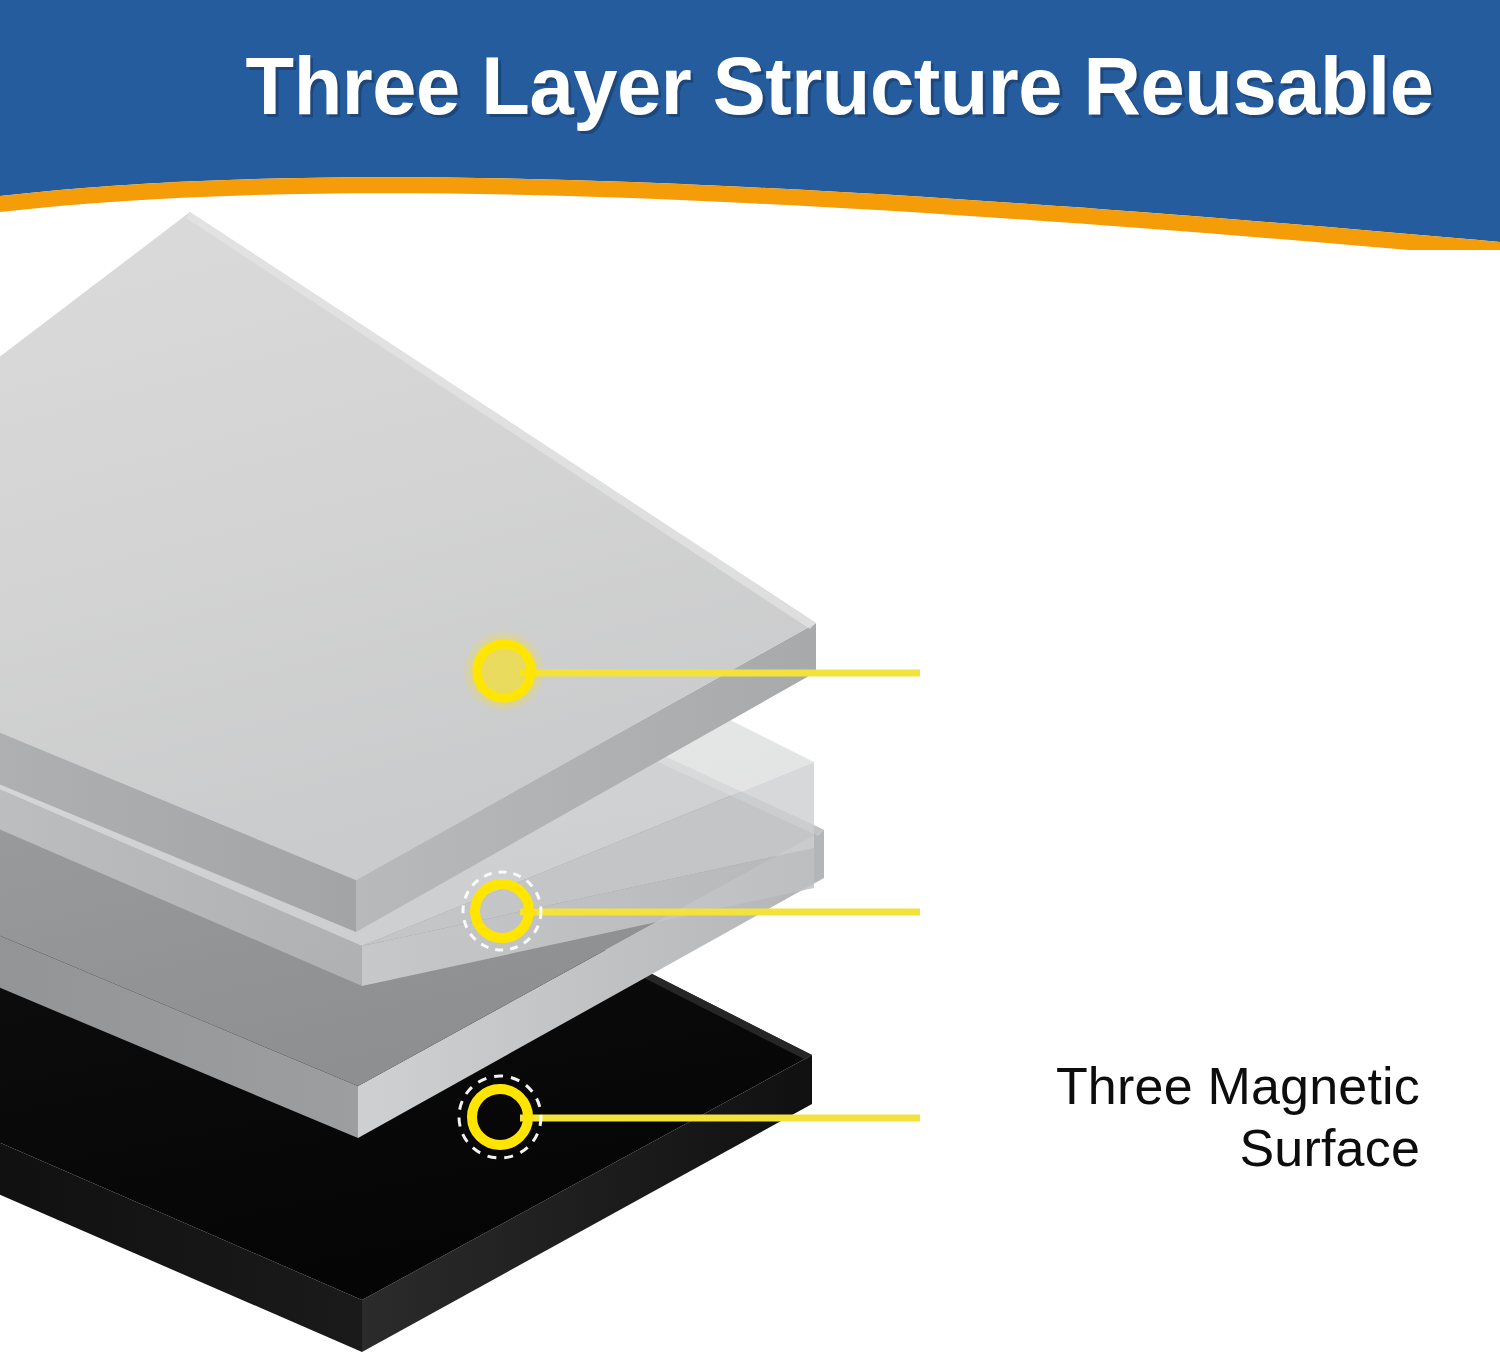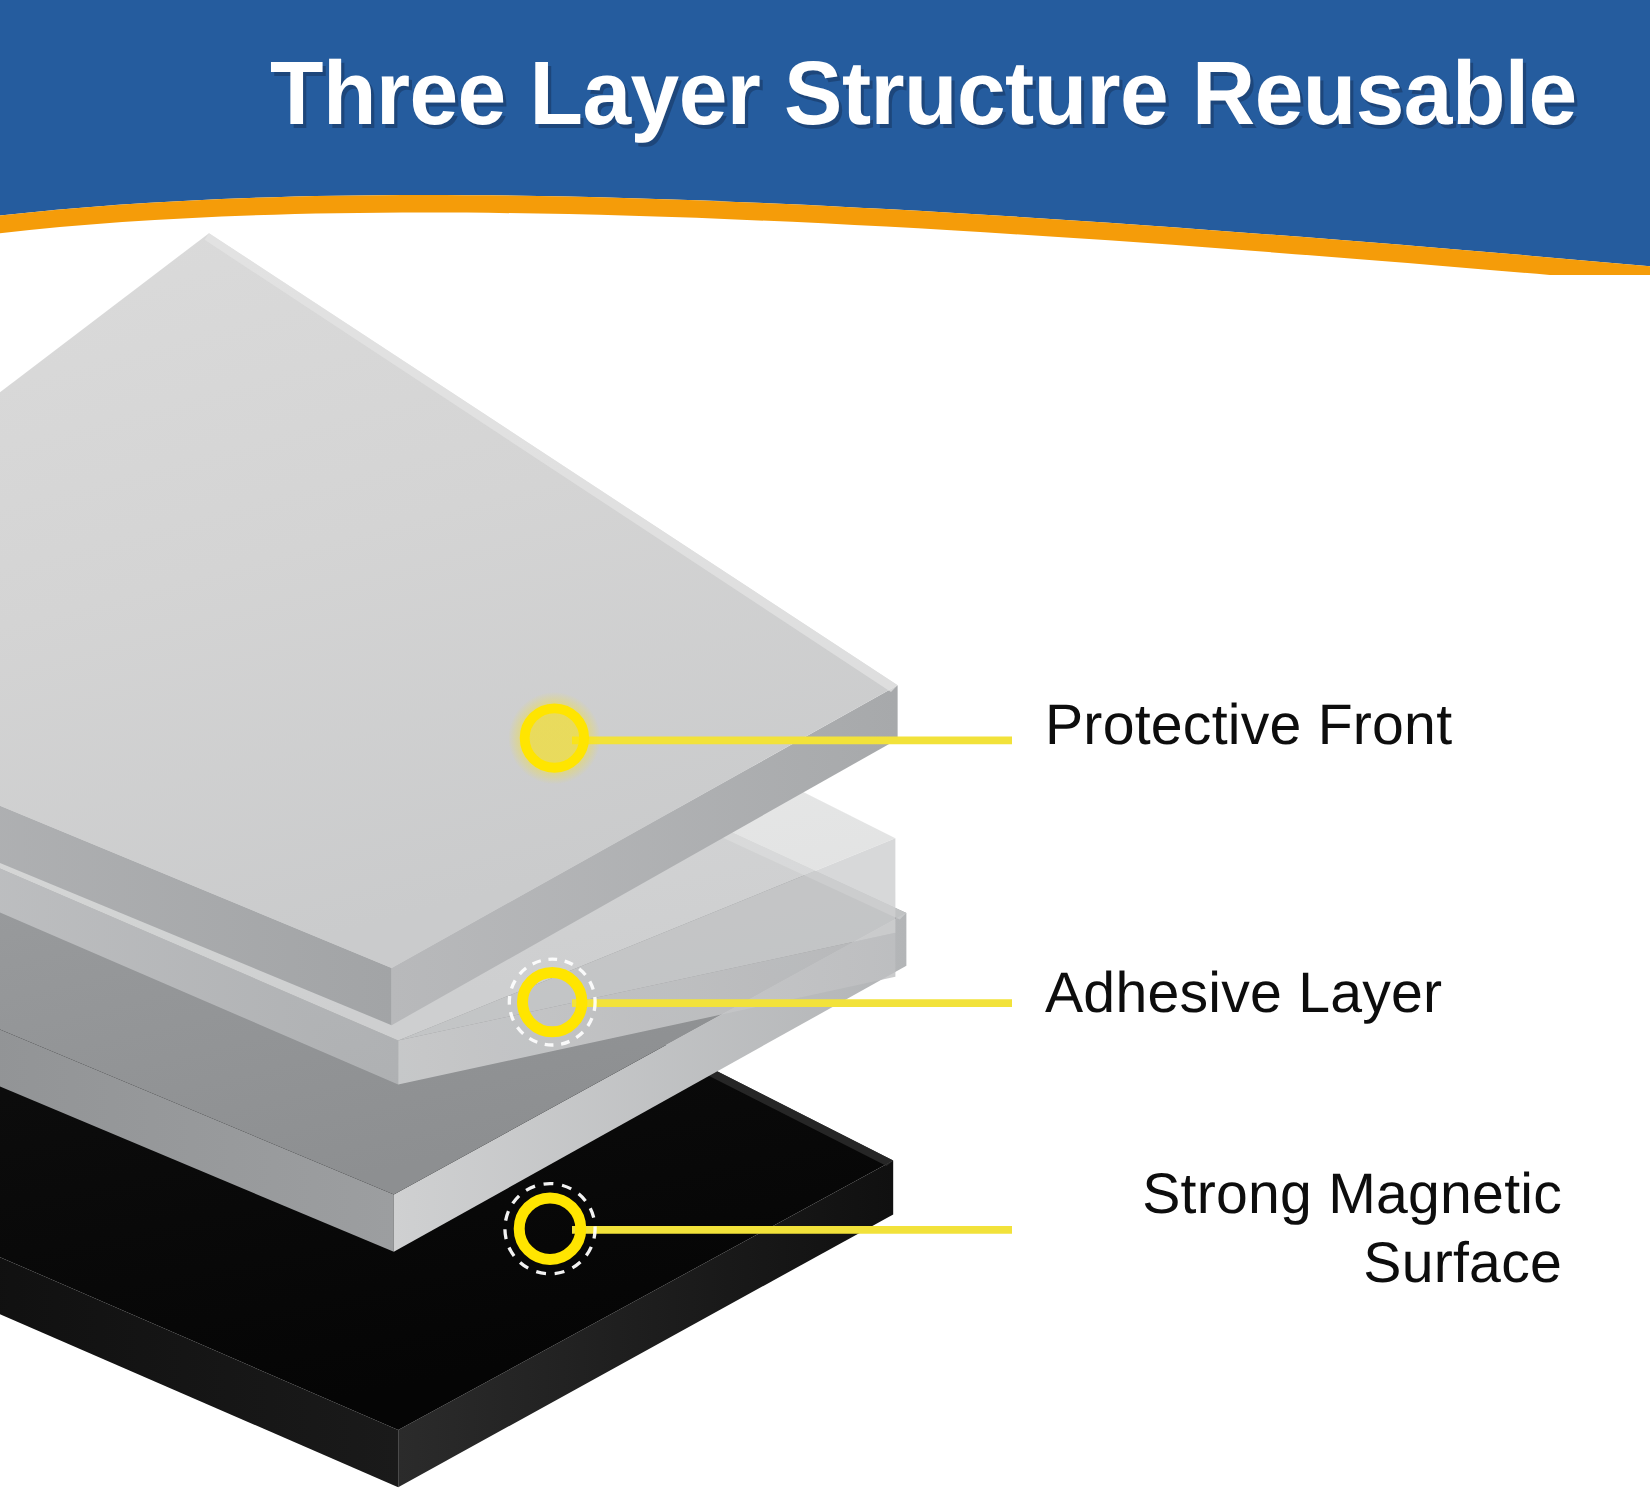--- a/index.html
+++ b/index.html
@@ -189,20 +189,18 @@
       <circle cx="502" cy="911" r="27" fill="none" stroke="#ffe500" stroke-width="10"></circle>
     </g>
 
     <g>
       <line x1="520" y1="1118" x2="920" y2="1118" stroke="#f2e23a" stroke-width="7"></line>
       <circle cx="500" cy="1117" r="41" fill="none" stroke="#ffffff" stroke-width="3" stroke-dasharray="9 8" opacity="0.95"></circle>
       <circle cx="500" cy="1117" r="28" fill="none" stroke="#ffe500" stroke-width="10"></circle>
     </g>
   </svg>
 
-  <div class="callout-label" id="label-0">Protective Front</div>
-
-  <div class="callout-label" id="label-1">Adhesive Layer</div>
-
-  <div class="callout-label" id="label-2">Strong Magnetic
+
+
+  <div class="callout-label" id="label-2">Three Magnetic
 Surface</div>
 
 </div>
 
 </body></html>

